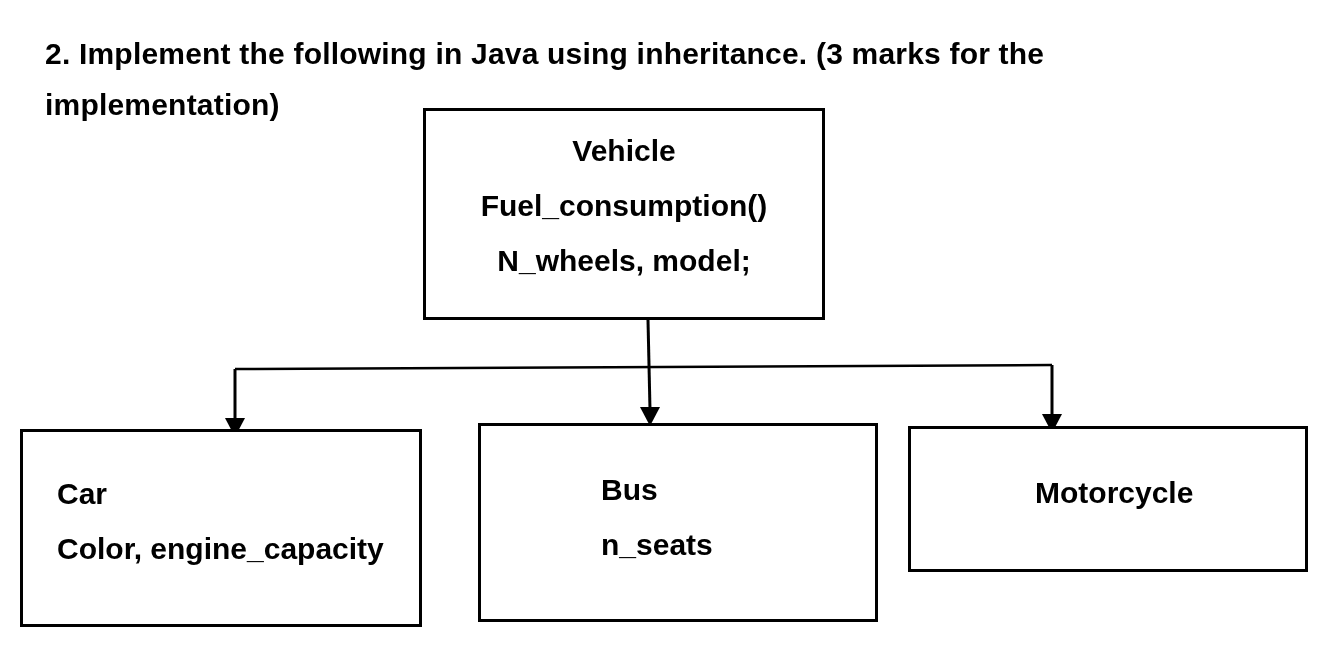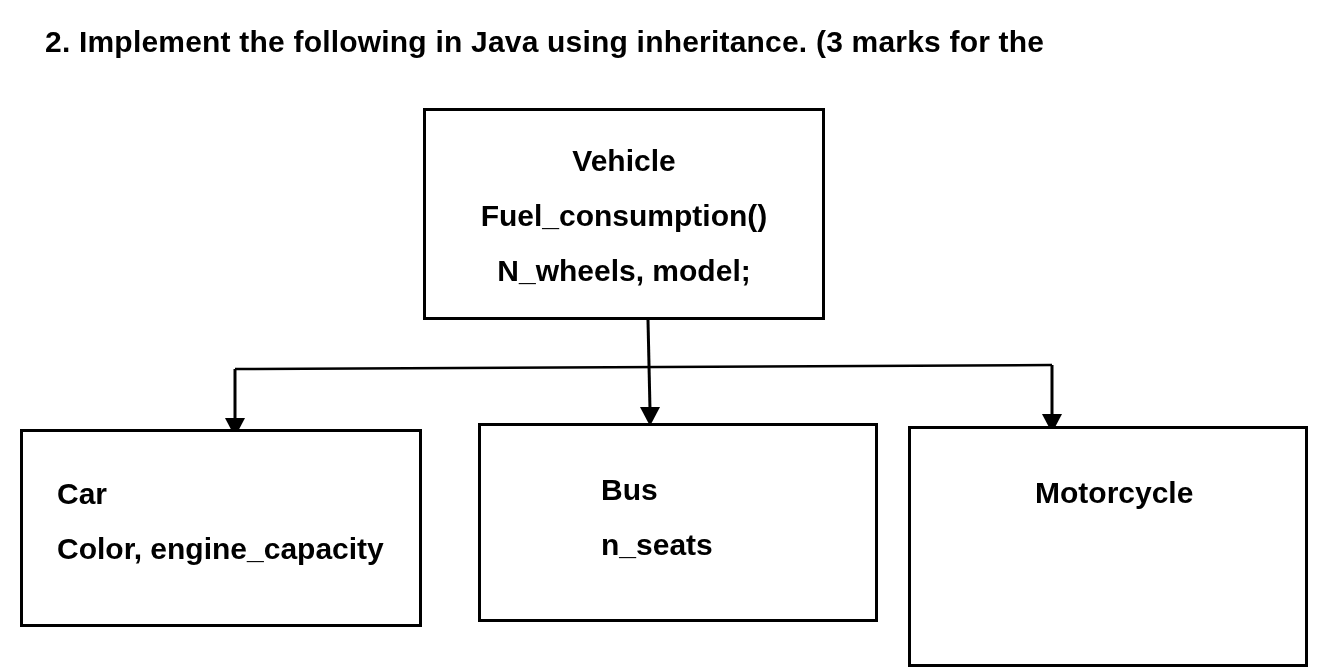--- a/index.html
+++ b/index.html
@@ -12,21 +12,21 @@
     width: 1326px;
     height: 670px;
     background: #ffffff;
     font-family: "Liberation Sans", "DejaVu Sans", sans-serif;
     color: #000000;
     overflow: hidden;
   }
   .title {
     position: absolute;
     left: 45px;
-    top: 16px;
+    top: 28px;
     font-size: 30px;
     font-weight: bold;
     line-height: 51px;
     letter-spacing: 0.2px;
     white-space: nowrap;
   }
   .connectors {
     position: absolute;
     left: 0;
     top: 0;
@@ -39,21 +39,21 @@
     font-size: 30px;
     font-weight: bold;
     line-height: 55px;
   }
   .box-vehicle {
     left: 423px;
     top: 108px;
     width: 402px;
     height: 212px;
     text-align: center;
-    padding-top: 22px;
+    padding-top: 12px;
   }
   .box-car {
     left: 20px;
     top: 429px;
     width: 402px;
     height: 198px;
     text-align: left;
     padding-top: 34px;
     padding-left: 34px;
   }
@@ -63,33 +63,34 @@
     width: 400px;
     height: 199px;
     text-align: left;
     padding-top: 36px;
     padding-left: 120px;
   }
   .box-motorcycle {
     left: 908px;
     top: 426px;
     width: 400px;
-    height: 241px;
+    height: 146px;
     text-align: left;
     padding-top: 36px;
     padding-left: 124px;
   }
 </style>
 </head>
 <body>
 
 <div class="page">
 
   <div class="title">
     <div>2. Implement the following in Java using inheritance. (3 marks for the</div>
+    <div>implementation)</div>
   </div>
 
   <svg class="connectors" width="1326" height="670" viewBox="0 0 1326 670">
 
     <line x1="648" y1="320" x2="650" y2="410" stroke="#000000" stroke-width="3"></line>
     <polygon points="650,426 640,407 660,407" fill="#000000"></polygon>
 
     <line x1="235" y1="369" x2="1052" y2="365" stroke="#000000" stroke-width="2.5"></line>
 
     <line x1="235" y1="369" x2="235" y2="421" stroke="#000000" stroke-width="3"></line>

